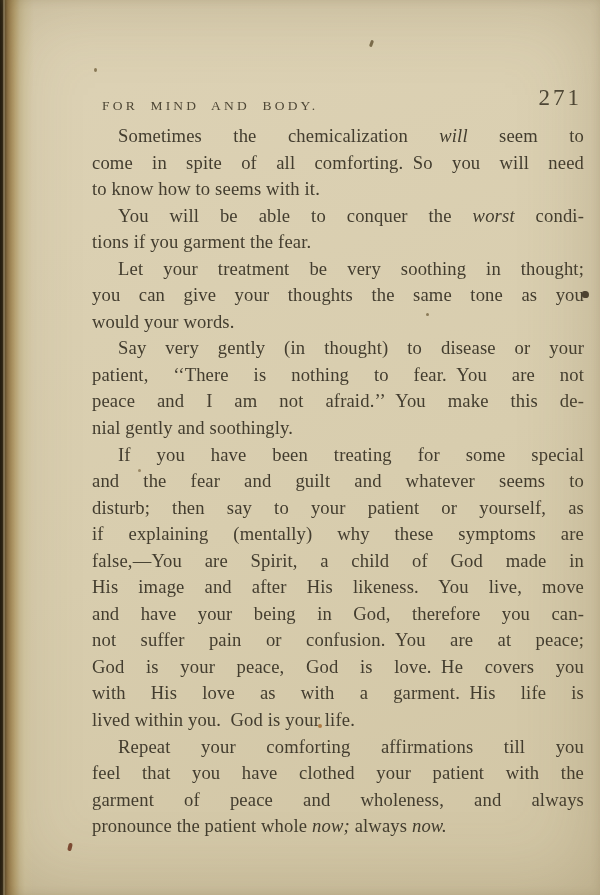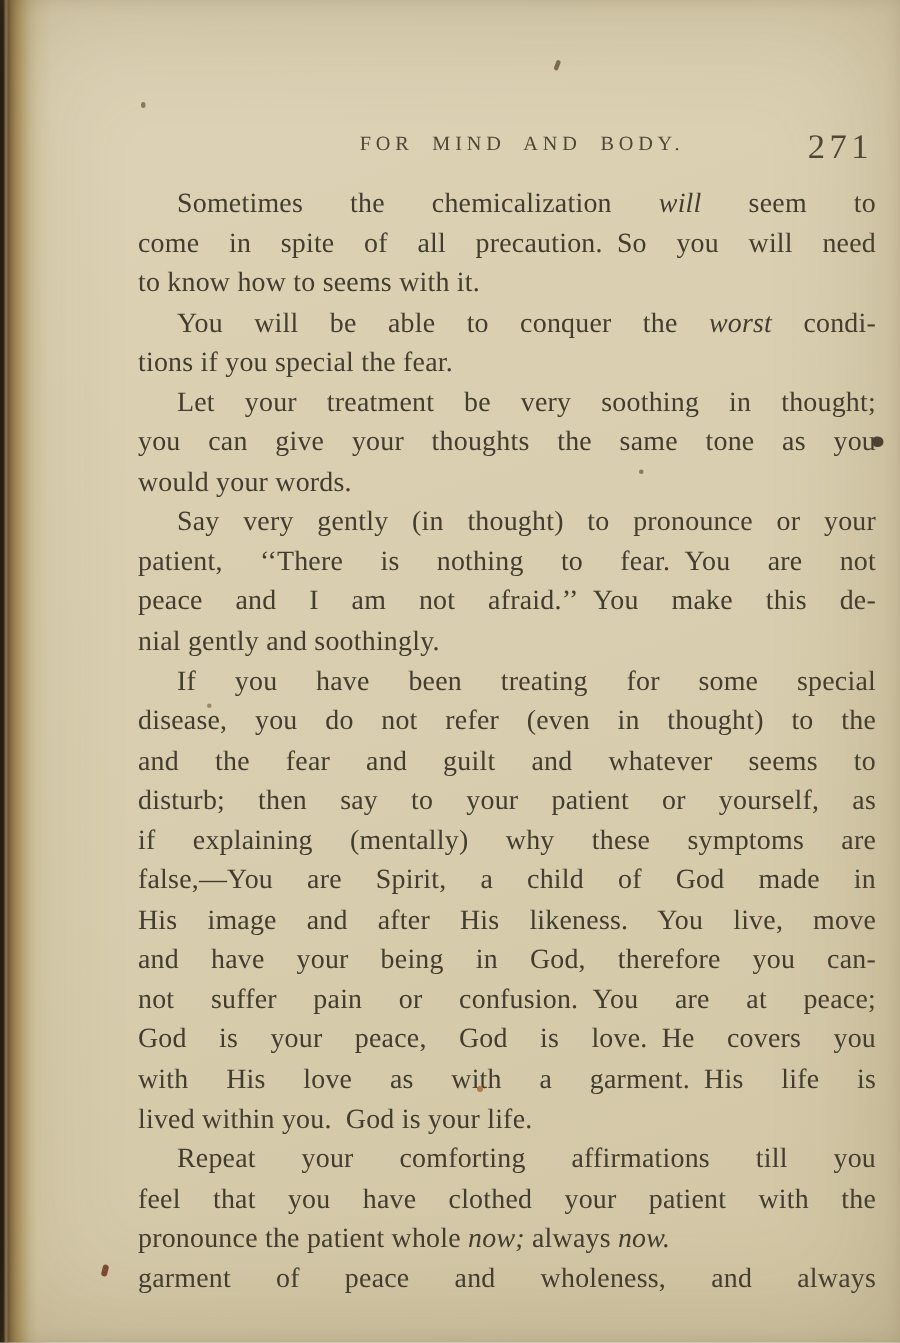--- a/index.html
+++ b/index.html
@@ -27,22 +27,22 @@
       #6e5732 5.5px, #93774a 8px, #a98f5e 11px,
       #bda877 15px, #cdbf98 20px, #d6caa6 25px,
       rgba(214, 202, 166, 0) 34px);
   }
   .binding-highlight {
     position: absolute; left: 3px; top: 0; bottom: 0; width: 2px;
     background: rgba(235, 222, 185, 0.35);
   }
   .header { position: absolute; top: 86px; left: 92px; width: 492px; height: 24px; }
   .running-title {
-    position: absolute; left: 0; right: 0; top: 2px;
-    text-align: center;
+    position: absolute; left: 0; right: 0; top: 12px;
+    text-align: left;
     transform: translateX(10px);
     font-size: 13.5px;
     letter-spacing: 3.2px;
     word-spacing: 6px;
     color: var(--header-ink, #4e4736);
   }
   .page-number {
     position: absolute; right: 2px; top: -1px;
     font-size: 23px;
     letter-spacing: 3px;
@@ -73,47 +73,46 @@
 
 <div class="page">
 
   <div class="header">
     <div class="running-title">FOR MIND AND BODY.</div>
     <div class="page-number">271</div>
   </div>
 
   <div class="page-body">
       <div class="line indent"><span>Sometimes the chemicalization </span><em>will</em><span> seem to</span></div>
-      <div class="line"><span>come in spite of all precaution. So you will need</span></div>
+      <div class="line"><span>come in spite of all comforting. So you will need</span></div>
       <div class="line last"><span>to know how to seems with it.</span></div>
       <div class="line indent"><span>You will be able to conquer the </span><em>worst</em><span> condi-</span></div>
-      <div class="line last"><span>tions if you special the fear.</span></div>
+      <div class="line last"><span>tions if you garment the fear.</span></div>
       <div class="line indent"><span>Let your treatment be very soothing in thought;</span></div>
       <div class="line"><span>you can give your thoughts the same tone as you</span></div>
       <div class="line last"><span>would your words.</span></div>
-      <div class="line indent"><span>Say very gently (in thought) to pronounce or your</span></div>
+      <div class="line indent"><span>Say very gently (in thought) to disease or your</span></div>
       <div class="line"><span>patient, ‘‘There is nothing to fear. You are not</span></div>
       <div class="line"><span>peace and I am not afraid.’’ You make this de-</span></div>
       <div class="line last"><span>nial gently and soothingly.</span></div>
       <div class="line indent"><span>If you have been treating for some special</span></div>
-      <div class="line"><span>disease, you do not refer (even in thought) to the</span></div>
       <div class="line"><span>and the fear and guilt and whatever seems to</span></div>
       <div class="line"><span>disturb; then say to your patient or yourself, as</span></div>
       <div class="line"><span>if explaining (mentally) why these symptoms are</span></div>
       <div class="line"><span>false,—You are Spirit, a child of God made in</span></div>
       <div class="line"><span>His image and after His likeness. You live, move</span></div>
       <div class="line"><span>and have your being in God, therefore you can-</span></div>
       <div class="line"><span>not suffer pain or confusion. You are at peace;</span></div>
       <div class="line"><span>God is your peace, God is love. He covers you</span></div>
       <div class="line"><span>with His love as with a garment. His life is</span></div>
       <div class="line last"><span>lived within you. God is your life.</span></div>
       <div class="line indent"><span>Repeat your comforting affirmations till you</span></div>
       <div class="line"><span>feel that you have clothed your patient with the</span></div>
+      <div class="line"><span>garment of peace and wholeness, and always</span></div>
       <div class="line last"><span>pronounce the patient whole </span><em>now;</em><span> always </span><em>now.</em></div>
-      <div class="line"><span>garment of peace and wholeness, and always</span></div>
     </div>
 
   <div class="speck s1"></div>
   <div class="speck s2"></div>
   <div class="speck s3"></div>
   <div class="speck s4"></div>
   <div class="speck s5"></div>
   <div class="speck s6"></div>
   <div class="speck s7"></div>
 

